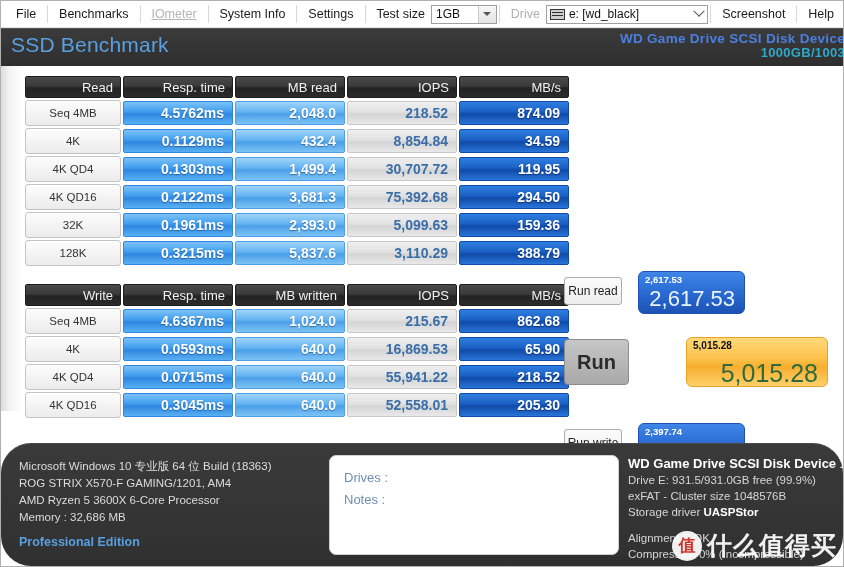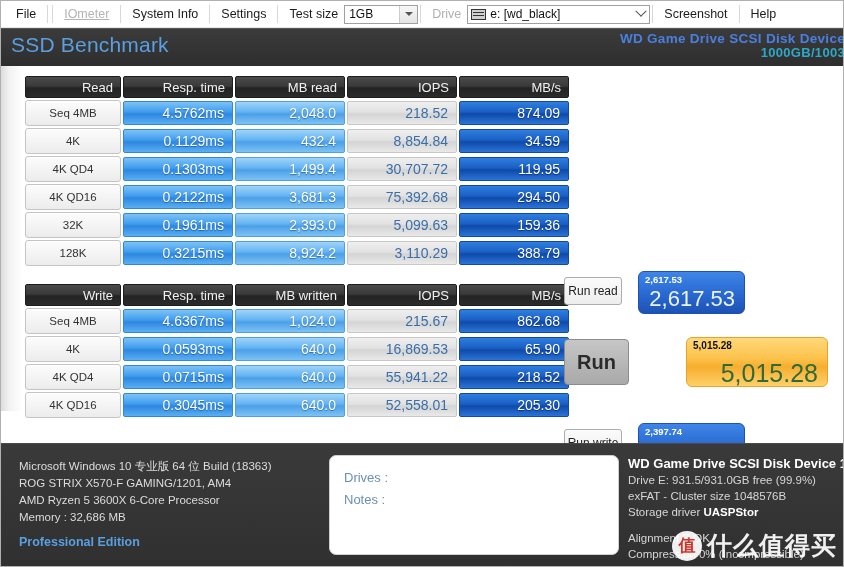--- a/index.html
+++ b/index.html
@@ -79,21 +79,21 @@
   .bench th{height:22px;background:linear-gradient(#4a4a4a 0%,#3a3a3a 45%,#232323 55%,#2b2b2b 100%);
             color:#f0f0f0;font-size:13px;font-weight:400;text-align:right;padding:0 7px 0 0;
             box-sizing:border-box;border:1px solid #1d1d1d;border-radius:2px;}
   .bench td{height:26px;padding:0;box-sizing:border-box;}
 
   .rowlab{background:linear-gradient(#fcfcfc,#ececec);border:1px solid #c4c4c4;border-radius:3px;
           height:24px;display:flex;align-items:center;justify-content:center;
           font-size:11.5px;color:#333;box-shadow:inset 0 1px 0 #fff;}
 
   .cell{height:24px;display:flex;align-items:center;justify-content:flex-end;
-        padding-right:8px;box-sizing:border-box;font-size:14px;font-weight:normal;
+        padding-right:8px;box-sizing:border-box;font-size:14px;font-weight:bold;
         border-radius:2px;}
   .cell.resp{background:linear-gradient(#7ec2f5 0%,#3f9df0 45%,#2f86e0 55%,#59b0f2 100%);
              color:#ffffff;text-shadow:0 1px 1px rgba(0,40,80,.45);
              border:1px solid #2f86e0;}
   .cell.mb{background:linear-gradient(#9fd4f8 0%,#63b3f3 45%,#4c9fe8 55%,#7cc3f5 100%);
            color:#ffffff;text-shadow:0 1px 1px rgba(0,40,80,.45);border:1px solid #4c9fe8;}
   .cell.iops{background:linear-gradient(#efefef 0%,#e2e2e2 45%,#d4d4d4 55%,#e9e9e9 100%);
              color:#3a6ea8;border:1px solid #c8c8c8;}
   .cell.mbs{background:linear-gradient(#2f7fe0 0%,#1a5fc4 45%,#0f4aa8 55%,#2a74d8 100%);
             color:#ffffff;text-shadow:0 1px 1px rgba(0,20,60,.55);border:1px solid #0f4aa8;padding-left:39px;}
@@ -125,21 +125,21 @@
   .score.write .small{color:#ffffff;}
   .score.write .big{color:#eaf3ff;}
   .score.total{left:125px;top:263px;width:140px;height:48px;
                background:linear-gradient(#ffd97a 0%,#fbc048 45%,#f7ae2e 60%,#ffd06a 100%);
                border:1px solid #e8a326;}
   .score.total .small{color:#101010;font-size:10px;}
   .score.total .big{color:#2f6a3a;font-size:25px;bottom:0px;}
 
   
   .bottom{position:absolute;left:0;right:0;bottom:0;height:122px;
-          background:linear-gradient(#3a3a3a,#303030);border-top:1px solid #4a4a4a;}
+          background:linear-gradient(#3a3a3a,#303030);border-top:1px solid #4a4a4a;border-radius:30px;}
   .sysinfo{position:absolute;left:18px;top:14px;}
   .sysinfo div{font-size:11.5px;color:#dcdcdc;line-height:17px;white-space:nowrap;}
   .sysinfo .pro{font-size:12.5px;font-weight:bold;color:#5a9fe0;margin-top:8px;}
 
   .notes{position:absolute;left:328px;top:11px;width:290px;height:100px;background:#fff;
          border:1px solid #d0d0d0;border-radius:7px;box-sizing:border-box;padding:11px 0 4px 14px;}
   .notes div{font-size:13px;color:#6d8fb4;line-height:22px;}
 
   .driveinfo{position:absolute;left:627px;top:12px;right:4px;}
   .driveinfo .hdr{font-size:13px;font-weight:bold;color:#ffffff;white-space:nowrap;line-height:16px;}
@@ -159,20 +159,21 @@
 </style>
 </head>
 <body>
 
 <div class="app">
 
 
   <div class="menubar">
     <div class="mitem">File</div>
     <div class="msep"></div>
+    <div class="mitem">Benchmarks</div>
     <div class="msep"></div>
     <div class="mitem disabled">IOmeter</div>
     <div class="msep"></div>
     <div class="mitem">System Info</div>
     <div class="msep"></div>
     <div class="mitem">Settings</div>
     <div class="msep"></div>
     <div class="mlabel">Test size</div>
     <div class="combo testsize">
       <div class="cval">1GB</div>
@@ -314,21 +315,21 @@
               </td>
           </tr>
           <tr>
             <td>
                 <div class="rowlab">128K</div>
               </td>
             <td>
                 <div class="cell resp">0.3215ms</div>
               </td>
             <td>
-                <div class="cell mb">8,924.2</div>
+                <div class="cell mb">5,837.6</div>
               </td>
             <td>
                 <div class="cell iops">3,110.29</div>
               </td>
             <td>
                 <div class="cell mbs">388.79</div>
               </td>
           </tr>
         </tbody>
       </table>

